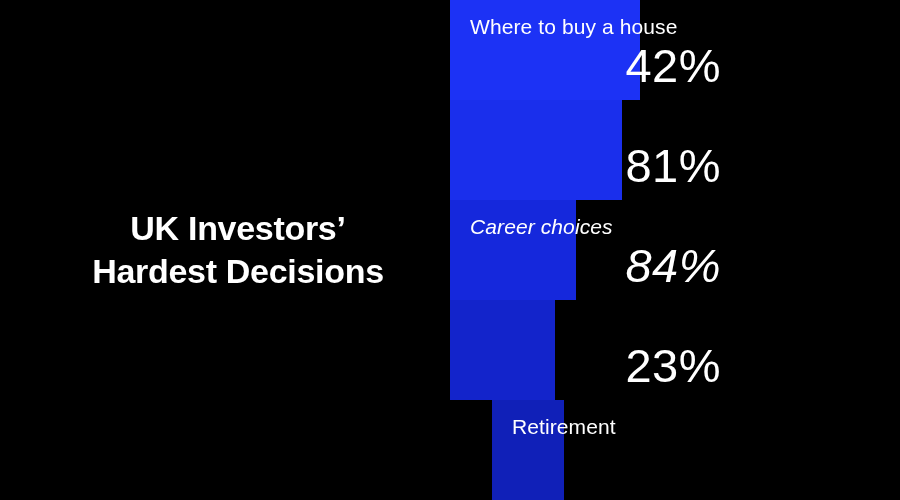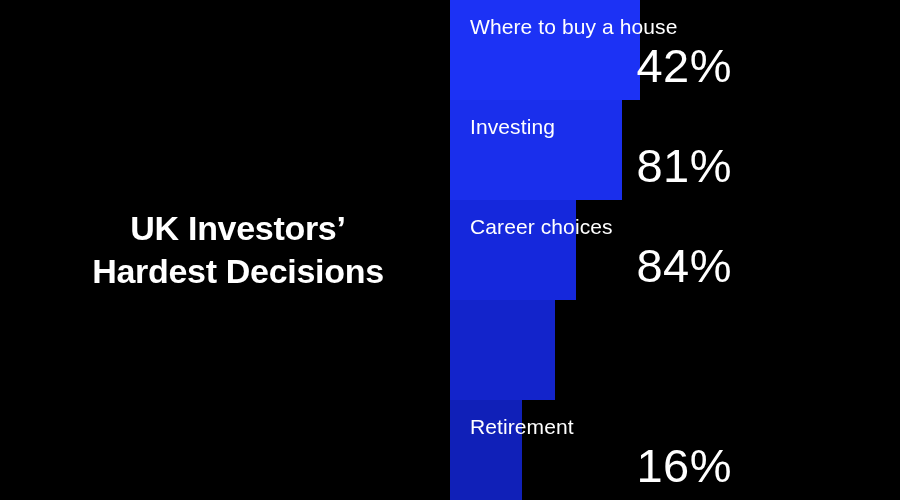--- a/index.html
+++ b/index.html
@@ -47,21 +47,20 @@
     left: 0;
     top: 0;
     width: 900px;
     height: 500px;
   }
   .bar-row {
     position: absolute;
     left: 0;
     width: 741px;
     height: 100px;
-    padding-left: 11px;
   }
   .bar {
     position: absolute;
     left: 450px;
     top: 0;
     height: 100px;
   }
   .bar-label {
     position: absolute;
     left: 470px;
@@ -96,31 +95,30 @@
 
   <div id="chart-area">
 
   <div class="bar-row" style="top: 0px;">
         <div class="bar" style="width: 190px; background: rgb(28, 50, 245);"></div>
         <div class="bar-label">Where to buy a house</div>
         <div class="bar-value">42%</div>
       </div>
       <div class="bar-row" style="top: 100px;">
         <div class="bar" style="width: 172px; background: rgb(26, 47, 236);"></div>
-        <div class="bar-label">Investing</div>
         <div class="bar-value">81%</div>
       </div>
-      <div class="bar-row" style="top: 200px;">
+      <div class="bar-row" style="top: 200px; font-style: italic;">
         <div class="bar" style="width: 126px; background: rgb(21, 40, 220);"></div>
         <div class="bar-label">Career choices</div>
         <div class="bar-value">84%</div>
       </div>
       <div class="bar-row" style="top: 300px;">
         <div class="bar" style="width: 105px; background: rgb(19, 36, 203);"></div>
+        <div class="bar-value">23%</div>
       </div>
-      <div class="bar-row" style="top: 400px;">
+      <div class="bar-row" style="top: 400px; margin-left: 42px;">
         <div class="bar" style="width: 72px; background: rgb(16, 32, 184);"></div>
         <div class="bar-label">Retirement</div>
-        <div class="bar-value">16%</div>
       </div>
     </div>
 
 </div>
 
 </body></html>

